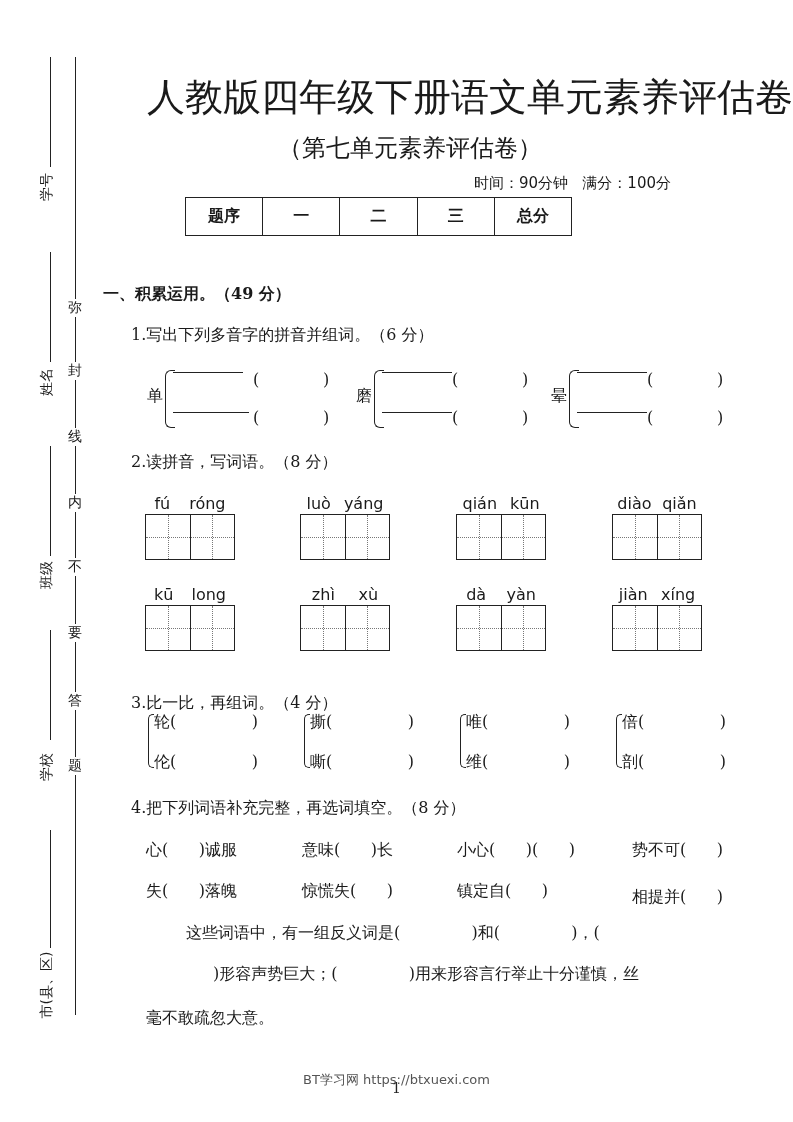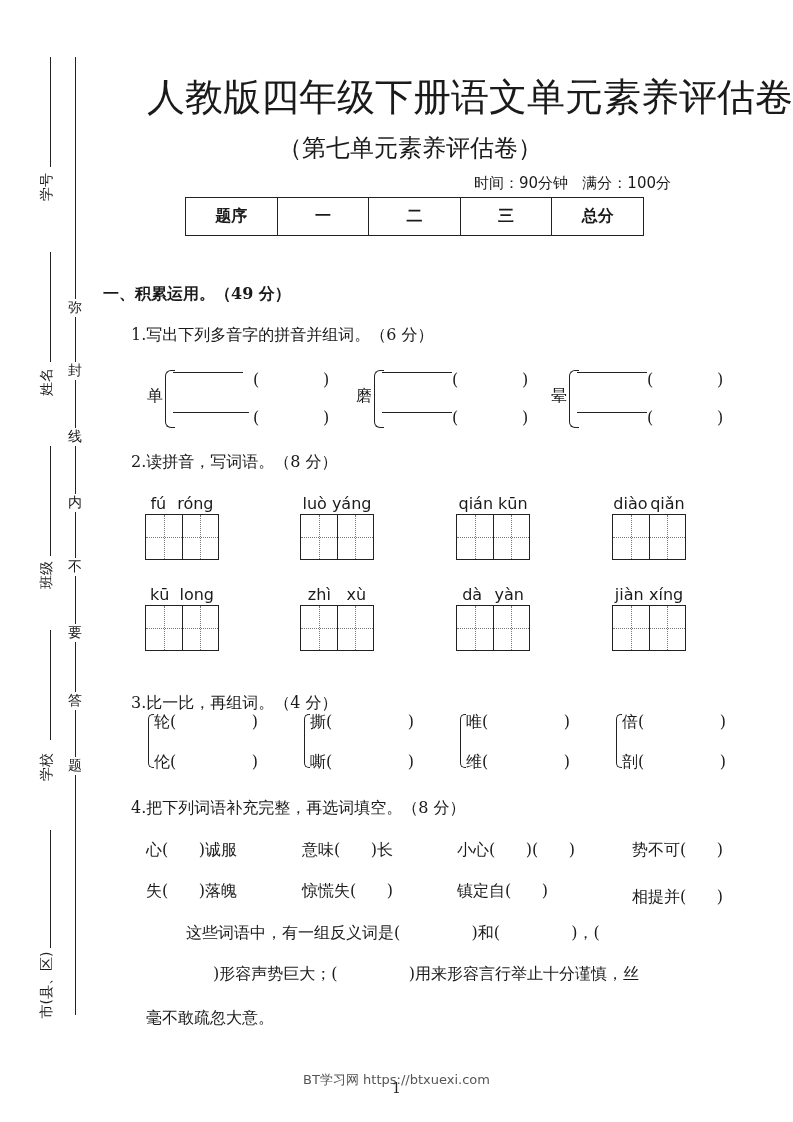--- a/index.html
+++ b/index.html
@@ -8,35 +8,35 @@
 
   
   .vline { position: absolute; background: #222; width: 1px; }
   .vlabel { position: absolute; font-size: 14px; transform: rotate(-90deg); transform-origin: center center; white-space: nowrap; font-family: "DejaVu Sans", sans-serif; }
   .seal-char { position: absolute; left: 66px; width: 18px; text-align: center; font-size: 14px; background: #fff; font-family: "DejaVu Sans", sans-serif; }
 
   .title { position: absolute; left: 0; width: 793px; top: 72px; text-align: right; padding-left: 56px; font-size: 38px; letter-spacing: 0px; font-family: "DejaVu Sans", sans-serif; }
   .subtitle { position: absolute; left: 0; width: 720px; top: 132px; text-align: center; padding-left: 100px; font-size: 24px; font-family: "DejaVu Sans", sans-serif; }
   .meta { position: absolute; right: 122px; top: 174px; font-size: 15px; }
 
-  table.score { position: absolute; left: 185px; top: 197px; width: 459px; border-collapse: collapse; }
+  table.score { position: absolute; left: 185px; top: 197px; width: 387px; border-collapse: collapse; }
   table.score td { border: 1.5px solid #222; height: 38px; text-align: center; font-size: 16px; font-weight: bold; width: 97px; }
 
   .section { position: absolute; left: 103px; font-size: 16px; font-weight: bold; font-family: "DejaVu Serif", serif; }
   .qtitle { position: absolute; left: 131px; font-size: 16px; font-family: "DejaVu Serif", serif; }
 
   
   .poly { position: absolute; font-family: "DejaVu Serif", serif; font-size: 16px; }
   .poly .ch { position: absolute; left: 0; top: 16px; }
   .poly .brace { position: absolute; left: 18px; top: 0; width: 10px; height: 58px; border-left: 1.5px solid #222; border-top: 1.5px solid #222; border-bottom: 1.5px solid #222; border-radius: 6px 0 0 6px; }
   .poly .blank { position: absolute; left: 26px; width: 70px; border-bottom: 1.5px solid #222; }
   .poly .paren { position: absolute; }
 
   
-  .pygroup { position: absolute; width: 74px; }
+  .pygroup { position: absolute; width: 90px; }
   .pygroup .py { display: flex; justify-content: space-around; font-size: 16px; height: 20px; line-height: 20px; }
   .pygroup .grid { display: flex; border: 1.5px solid #222; height: 46px; }
   .pygroup .cell { position: relative; flex: 1; height: 100%; }
   .pygroup .cell + .cell { border-left: 1.5px solid #222; }
   .pygroup .cell::before { content: ""; position: absolute; left: 50%; top: 0; bottom: 0; border-left: 1px dotted #777; }
   .pygroup .cell::after { content: ""; position: absolute; top: 50%; left: 0; right: 0; border-top: 1px dotted #777; }
 
   
   .cmp { position: absolute; font-family: "DejaVu Serif", serif; font-size: 16px; width: 110px; height: 60px; }
   .cmp .brace { position: absolute; left: 0; top: 2px; width: 6px; height: 54px; border-left: 1.5px solid #222; border-top: 1.5px solid #222; border-bottom: 1.5px solid #222; border-radius: 5px 0 0 5px; }

